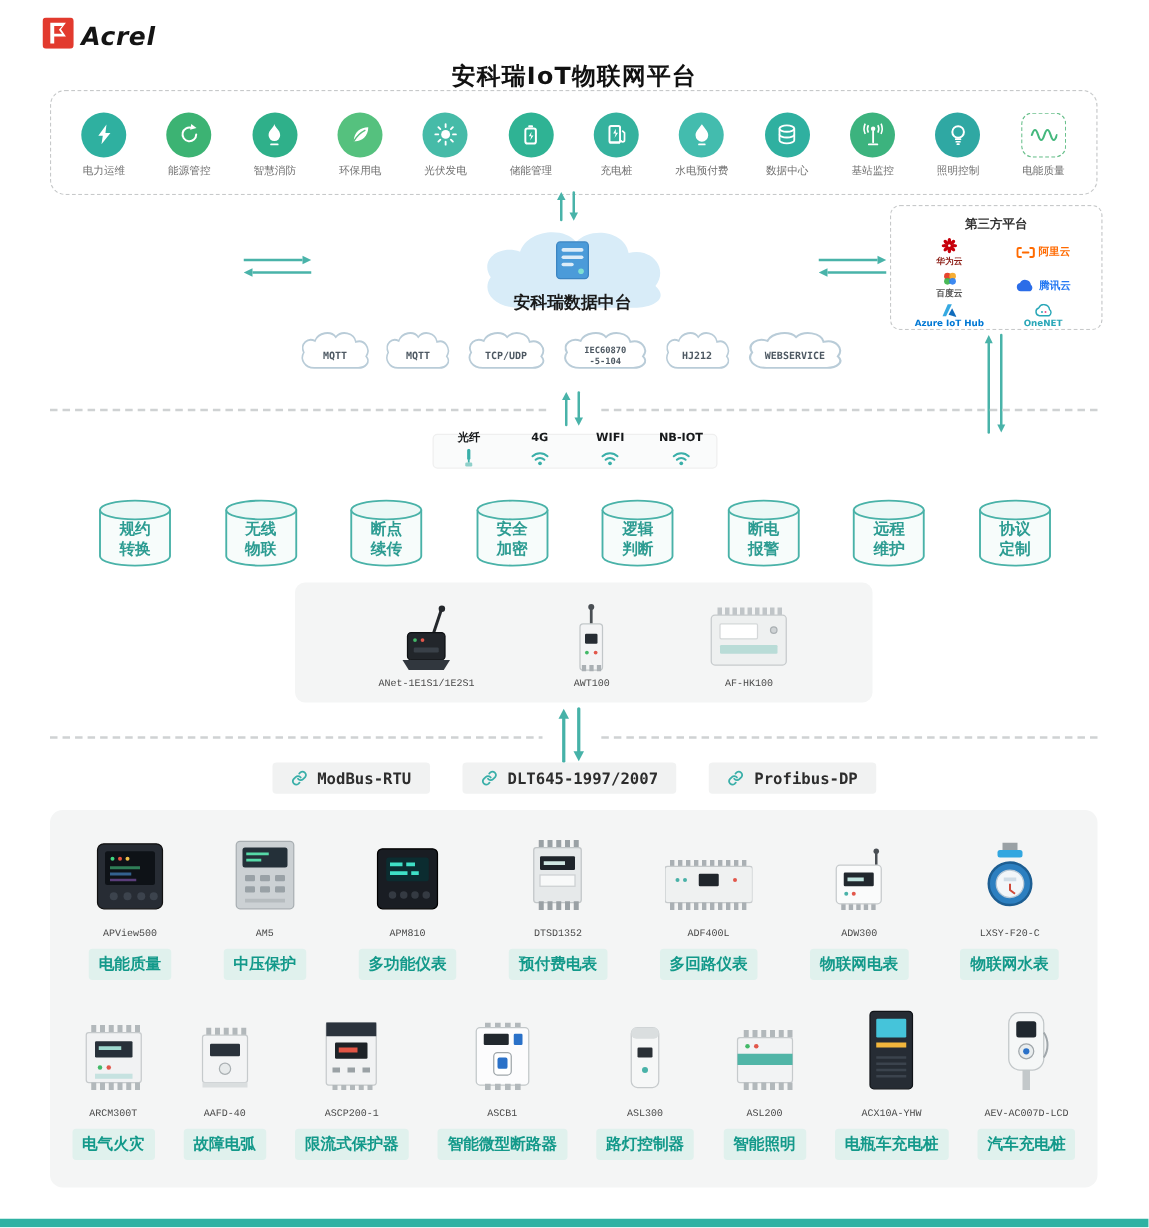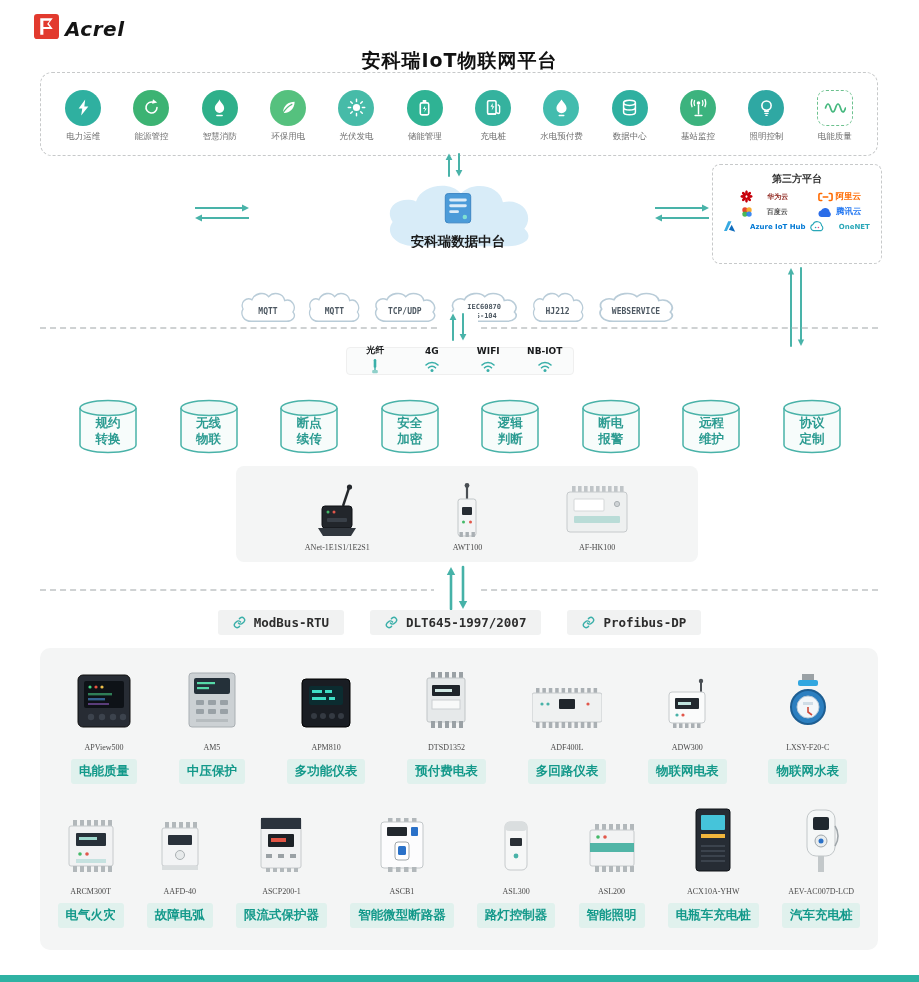--- a/index.html
+++ b/index.html
@@ -28,29 +28,29 @@
   .db-wrap{display:flex;justify-content:center;margin-top:5px}
 
   
   .cloud-wrap{left:374px;top:176px;width:168px;height:82px}
   .cloud-wrap > svg{position:absolute;left:0;top:0}
   .cloud-label{position:absolute;left:0;right:0;bottom:7px;text-align:center;font-size:13.5px;font-weight:bold;color:#1a1a1a}
 
   
   #partners-grid{display:grid;grid-template-columns:1fr 1fr;row-gap:3px;column-gap:2px;padding:4px 10px 0}
   .partner{display:flex;align-items:center;justify-content:center}
-  .partner.col{flex-direction:row;gap:14px}
+  .partner.col{flex-direction:column;gap:1px}
   .partner.row{flex-direction:row;gap:3px}
   .partner-icon{display:flex;align-items:center}
   .partner-icon svg{display:block}
   .partner-label{font-size:7px;font-weight:bold;white-space:nowrap}
   .partner.row .partner-label{font-size:8.5px}
 
   
-  #protocol-clouds{left:236px;top:288px;width:444px;height:42px;display:flex;align-items:center;justify-content:space-between}
+  #protocol-clouds{left:236px;top:261px;width:444px;height:42px;display:flex;align-items:center;justify-content:space-between}
   .pcloud{position:relative;height:40px}
   .cloudsvg{position:absolute;inset:0;width:100%;height:100%}
   .cloud-tag{position:absolute;inset:0;display:flex;align-items:center;justify-content:center;padding-top:5px;
     font-family:"DejaVu Sans Mono","Liberation Mono",monospace;font-size:8px;font-weight:bold;color:#4d5862;text-align:center;line-height:1.25}
 
   .dash-line{border-top:2px dashed #cfd2d3;height:0}
   .arrow-chip{display:flex;align-items:center;justify-content:center}
   .arrow-chip.white{background:#fff;padding:0 6px}
 
   
@@ -62,21 +62,21 @@
   
   #features-row{left:76px;top:398px;width:768px;height:62px;display:flex;justify-content:space-between}
   .cyl{position:relative;width:64px;height:58px}
   .cyl svg{position:absolute;inset:0}
   .cyl-text{position:absolute;top:17px;left:0;right:0;text-align:center;font-size:12.5px;font-weight:bold;color:#2d9c92;line-height:1.3}
 
   .panel{background:#f4f5f5;border-radius:8px}
   #gw-row{display:flex;height:100%;align-items:flex-end;justify-content:space-around;padding:0 30px 10px}
   .gw{display:flex;flex-direction:column;align-items:center}
   .gw-fig{height:58px;display:flex;align-items:flex-end;justify-content:center}
-  .model{font-family:Liberation Serif, serif;font-size:8px;color:#4a4a4a;white-space:nowrap}
+  .model{font-family:Liberation Mono, monospace;font-size:8px;color:#4a4a4a;white-space:nowrap}
   .gw .model{margin-top:3px}
 
   
   #fp-row{left:0;top:610px;width:919px;display:flex;justify-content:center;gap:26px}
   .ptag{background:#f1f2f2;border-radius:3px;padding:5px 15px;display:flex;align-items:center;gap:8px;
     font-family:"DejaVu Sans Mono","Liberation Mono",monospace;font-weight:bold;font-size:12.5px;color:#2d2d2d}
   .link-ic{display:flex;align-items:center}
 
   
   #products-row1{position:absolute;top:16px;left:10px;right:10px;display:flex;justify-content:space-around}

